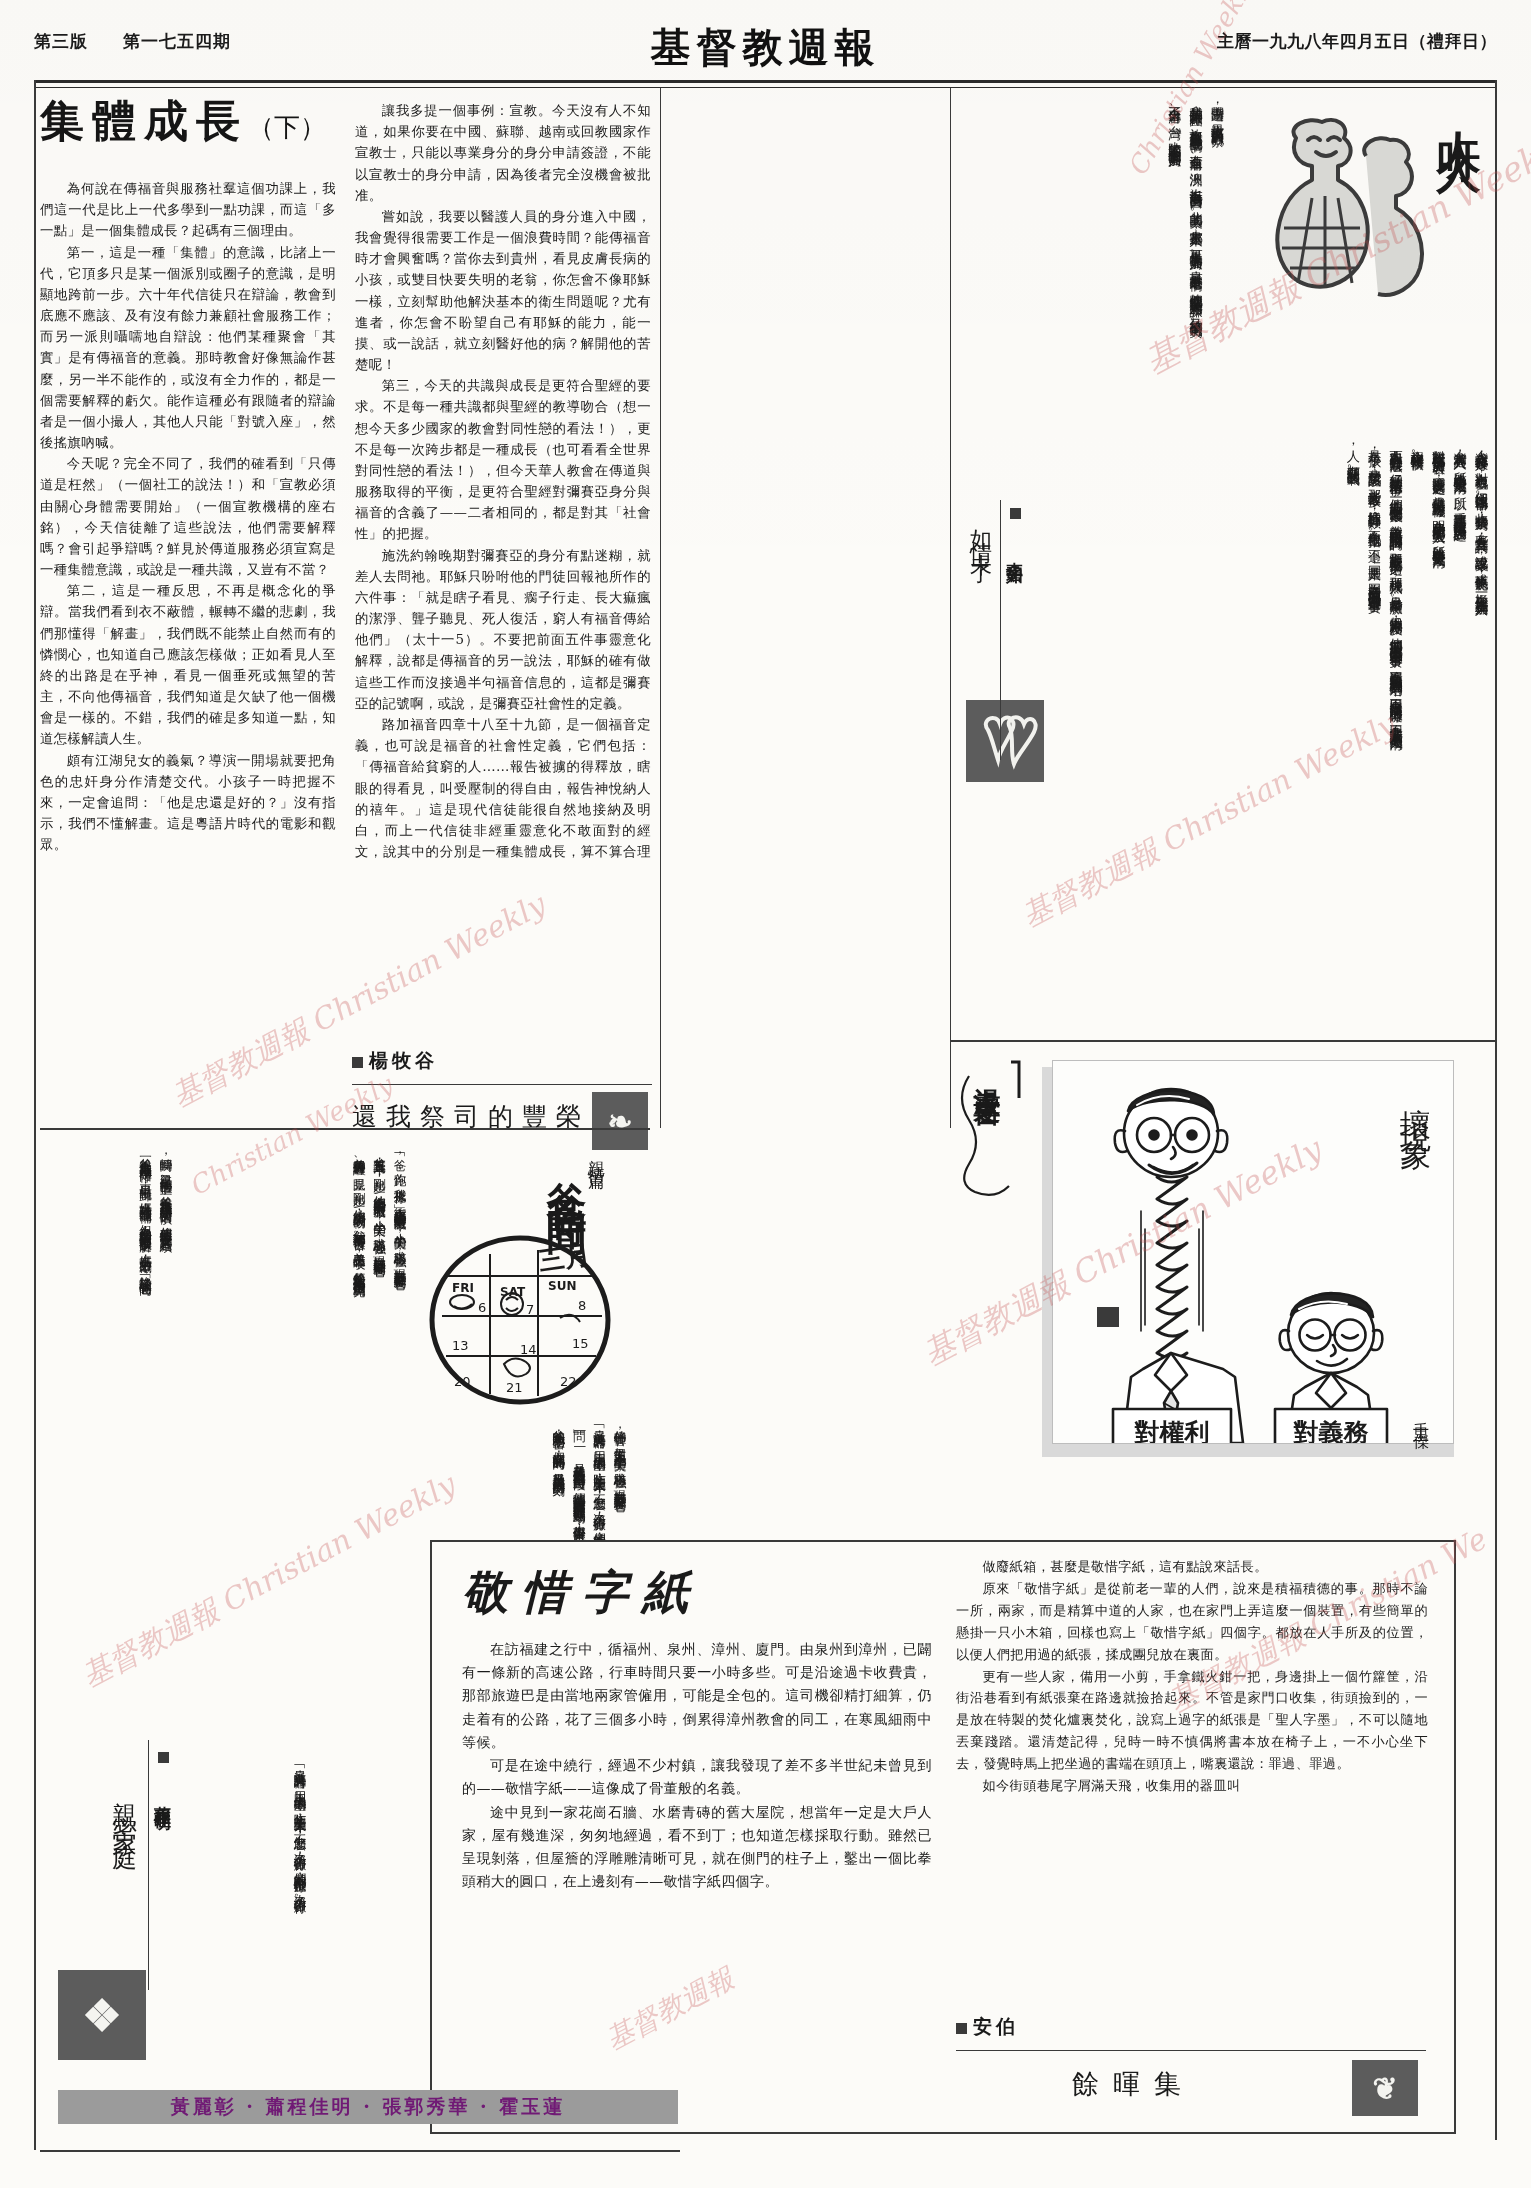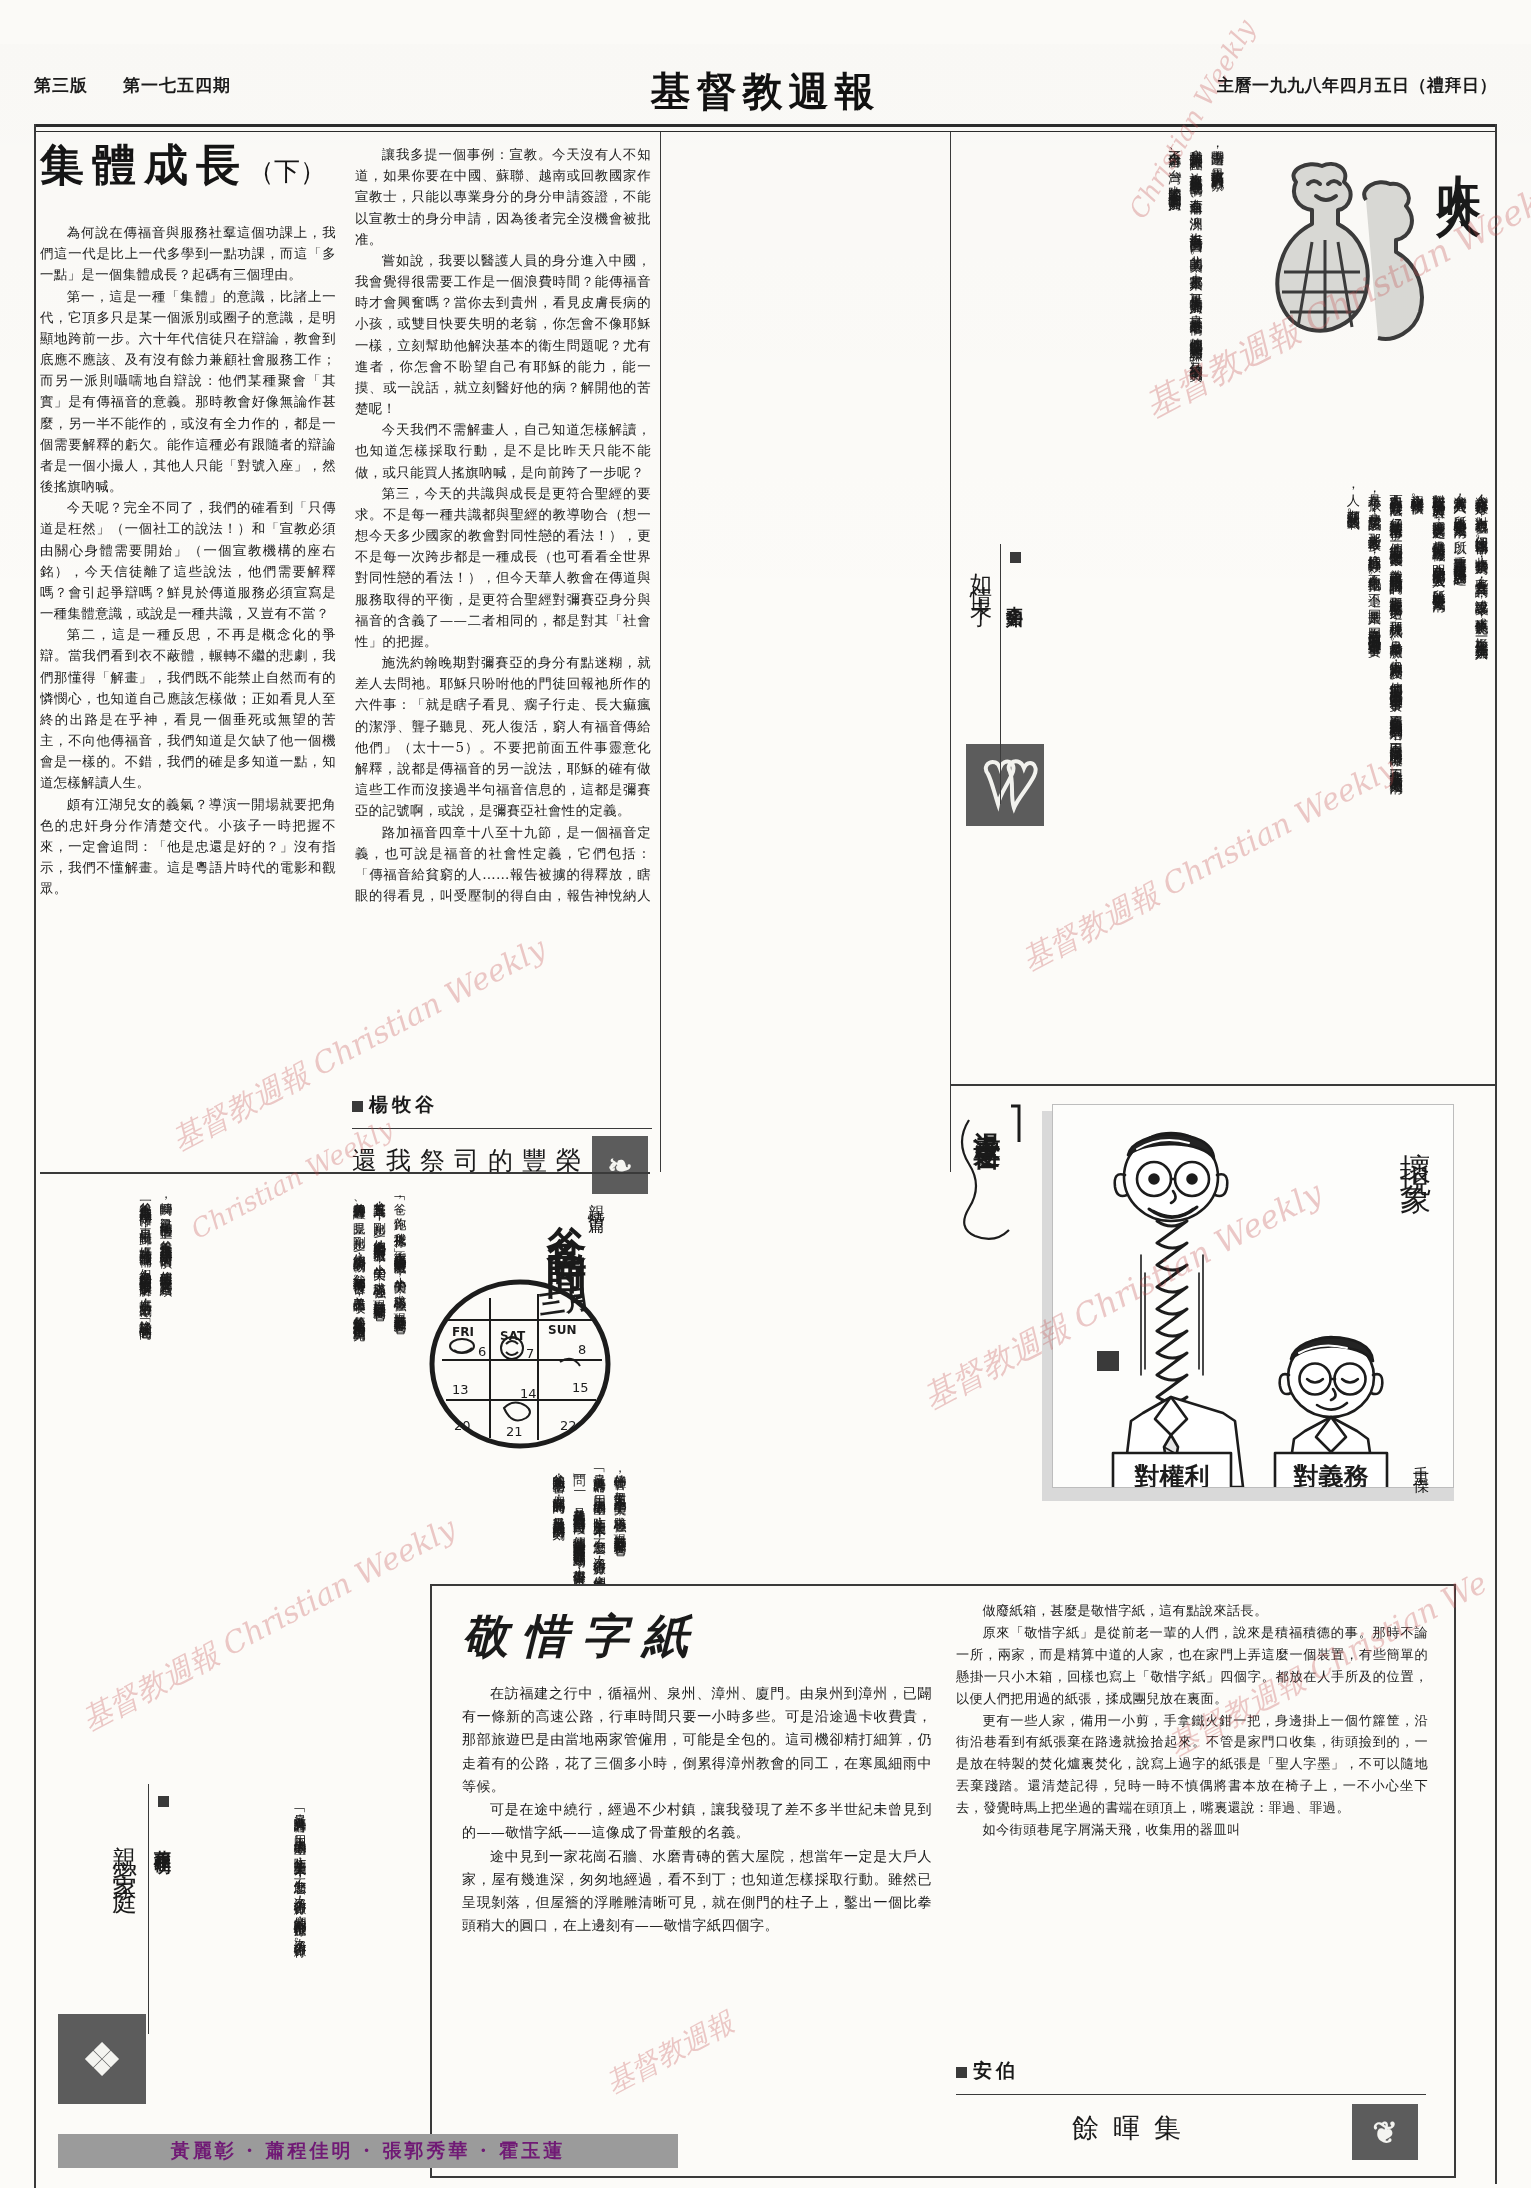--- a/index.html
+++ b/index.html
@@ -12,21 +12,20 @@
     color: #1a1a1a;
     position: relative;
     overflow: hidden;
     background: #fbfaf7;
   }
   .page {
     position: absolute; inset: 0;
     background:
       linear-gradient(180deg, rgba(0,0,0,0.012), rgba(0,0,0,0.0) 30%),
       #fcfbf8;
-    margin-top: 44px;
   }
   
   .masthead {
     position: absolute; left: 34px; top: 22px; width: 1463px; height: 54px;
   }
   .mh-left {
     position: absolute; left: 0; top: 8px;
     font-size: 17px; font-weight: bold; letter-spacing: 1px;
     font-family: "DejaVu Sans", "Liberation Sans", sans-serif;
     color: #1c1c1c;
@@ -230,21 +229,20 @@
     <p>今天呢？完全不同了，我們的確看到「只傳道是枉然」（一個社工的說法！）和「宣教必須由關心身體需要開始」（一個宣教機構的座右銘），今天信徒離了這些說法，他們需要解釋嗎？會引起爭辯嗎？鮮見於傳道服務必須宣寫是一種集體意識，或說是一種共識，又豈有不當？</p>
     <p>第二，這是一種反思，不再是概念化的爭辯。當我們看到衣不蔽體，輾轉不繼的悲劇，我們那懂得「解畫」，我們既不能禁止自然而有的憐憫心，也知道自己應該怎樣做；正如看見人至終的出路是在乎神，看見一個垂死或無望的苦主，不向他傳福音，我們知道是欠缺了他一個機會是一樣的。不錯，我們的確是多知道一點，知道怎樣解讀人生。</p>
     <p>頗有江湖兒女的義氣？導演一開場就要把角色的忠奸身分作清楚交代。小孩子一時把握不來，一定會追問：「他是忠還是好的？」沒有指示，我們不懂解畫。這是粵語片時代的電影和觀眾。</p>
     <p>今天沒有人這樣的指示，也沒有人這樣看電影了。在拍電影與看電影之間上，我們是成長了一點。正如在明白及實踐信仰上也是如此。</p>
 
   </div>
 
   <div class="col-b htext">
     <p>讓我多提一個事例：宣教。今天沒有人不知道，如果你要在中國、蘇聯、越南或回教國家作宣教士，只能以專業身分的身分申請簽證，不能以宣教士的身分申請，因為後者完全沒機會被批准。</p>
     <p>嘗如說，我要以醫護人員的身分進入中國，我會覺得很需要工作是一個浪費時間？能傳福音時才會興奮嗎？當你去到貴州，看見皮膚長病的小孩，或雙目快要失明的老翁，你怎會不像耶穌一樣，立刻幫助他解決基本的衛生問題呢？尤有進者，你怎會不盼望自己有耶穌的能力，能一摸、或一說話，就立刻醫好他的病？解開他的苦楚呢！</p>
-    <p>今天我們不需解畫人，自己知道怎樣解讀，也知道怎樣採取行動，是不是比昨天只能不能做，或只能買人搖旗吶喊，是向前跨了一步呢？</p>
     <p>第三，今天的共識與成長是更符合聖經的要求。不是每一種共識都與聖經的教導吻合（想一想今天多少國家的教會對同性戀的看法！），更不是每一次跨步都是一種成長（也可看看全世界對同性戀的看法！），但今天華人教會在傳道與服務取得的平衡，是更符合聖經對彌賽亞身分與福音的含義了——二者相同的，都是對其「社會性」的把握。</p>
     <p>施洗約翰晚期對彌賽亞的身分有點迷糊，就差人去問祂。耶穌只吩咐他的門徒回報祂所作的六件事：「就是瞎子看見、瘸子行走、長大痲瘋的潔淨、聾子聽見、死人復活，窮人有福音傳給他們」（太十一5）。不要把前面五件事靈意化解釋，說都是傳福音的另一說法，耶穌的確有做這些工作而沒接過半句福音信息的，這都是彌賽亞的記號啊，或說，是彌賽亞社會性的定義。</p>
     <p>路加福音四章十八至十九節，是一個福音定義，也可說是福音的社會性定義，它們包括：「傳福音給貧窮的人……報告被擄的得釋放，瞎眼的得看見，叫受壓制的得自由，報告神悅納人的禧年。」這是現代信徒能很自然地接納及明白，而上一代信徒非經重靈意化不敢面對的經文，說其中的分別是一種集體成長，算不算合理呢？</p>
   </div>
 
   <div style="position:absolute;left:352px;top:1048px;">
     <span class="sqbullet-h"></span><span style="font-family:'DejaVu Sans','Liberation Sans',sans-serif;font-weight:bold;font-size:19px;letter-spacing:4px;">楊牧谷</span>
   </div>
   <div class="hrule" style="left:352px;top:1084px;width:300px;"></div>
   <div style="position:absolute;left:352px;top:1100px;width:300px;font-size:25px;letter-spacing:9px;font-family:'DejaVu Serif','Liberation Serif',serif;">還我祭司的豐榮</div>

